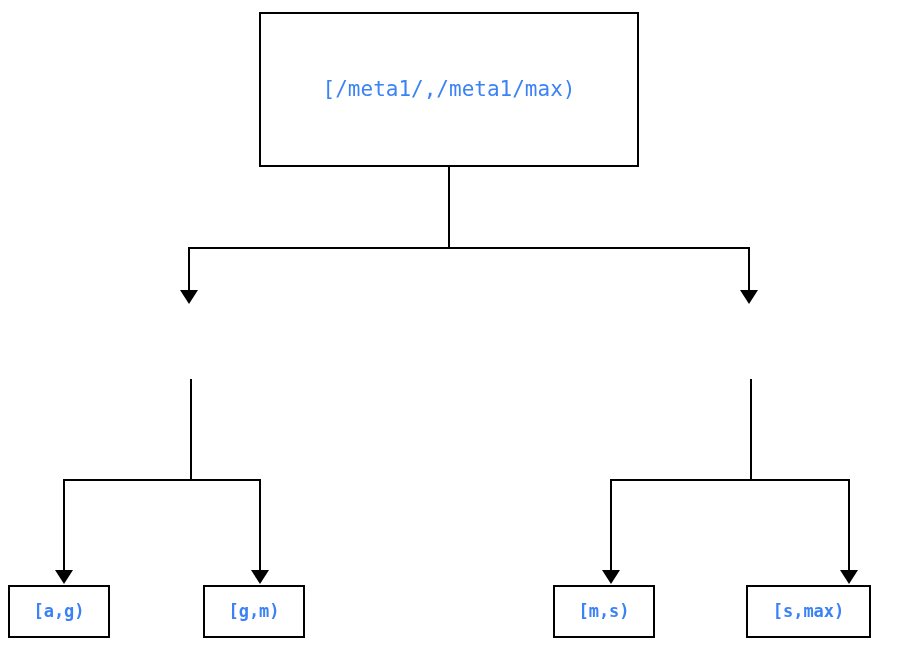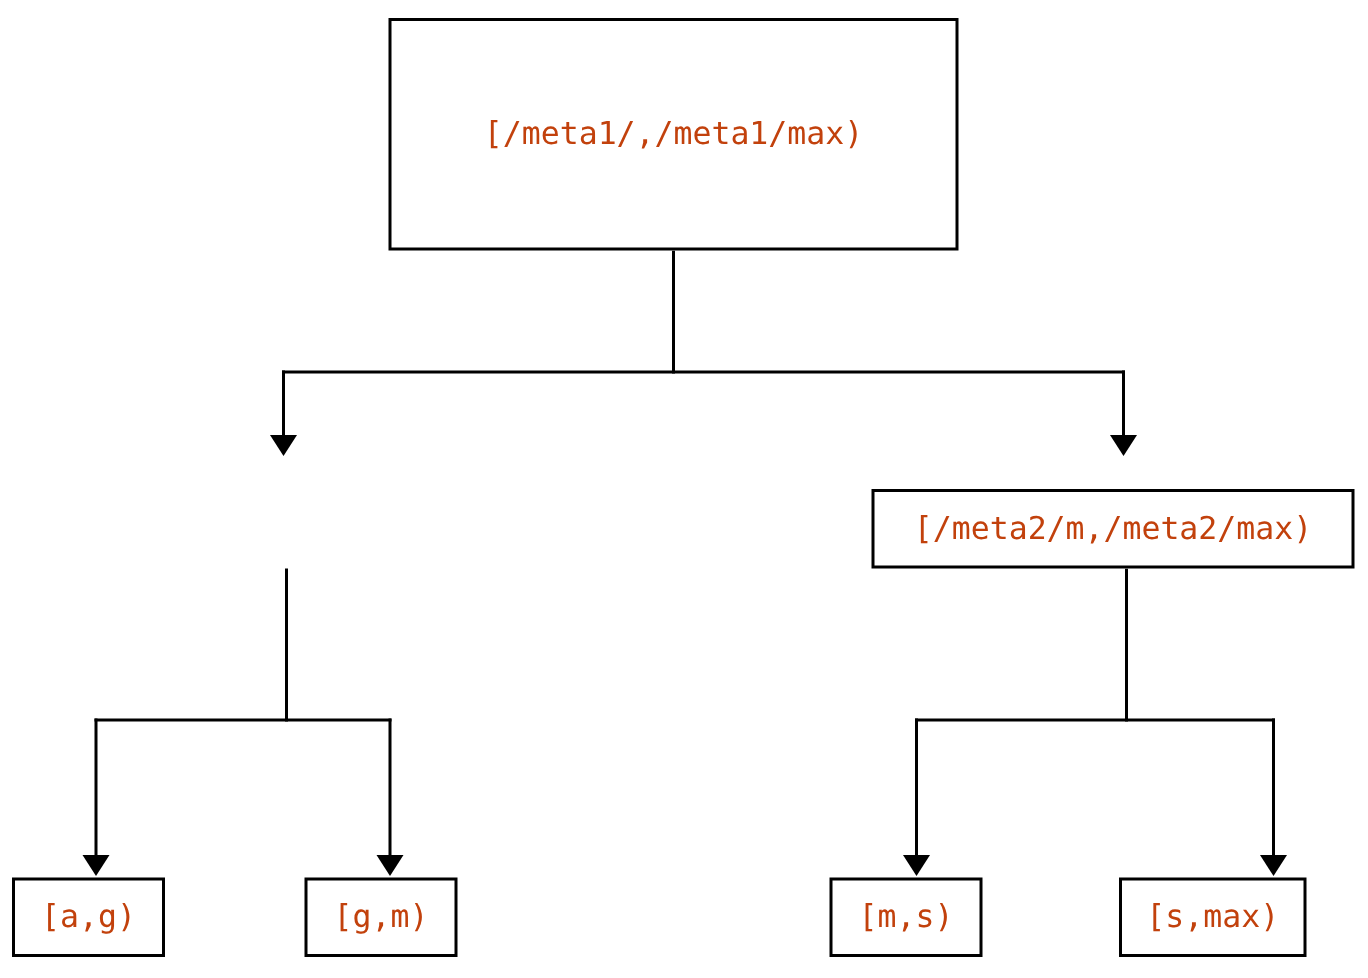--- a/index.html
+++ b/index.html
@@ -21,21 +21,21 @@
     position: absolute;
     box-sizing: border-box;
     border: 2px solid #000000;
     background: #ffffff;
     display: flex;
     align-items: center;
     z-index: 2;
   }
   .node-label {
     font-family: "DejaVu Sans Mono", "Liberation Mono", monospace;
-    color: #c2410c;
+    color: #3b82f6;
     white-space: pre;
     line-height: 1;
   }
   
   #node-root {
     left: 259px;
     top: 12px;
     width: 380px;
     height: 155px;
     justify-content: center;
@@ -59,21 +59,21 @@
   }
   #node-meta2-low .node-label,
   #node-meta2-high .node-label { font-size: 21px; }
 
   
   .leaf-box {
     top: 585px;
     height: 53px;
     justify-content: center;
   }
-  .leaf-box .node-label { font-size: 21px; }
+  .leaf-box .node-label { font-size: 17px; font-weight: bold; }
   #node-leaf-ag   { left: 8px;   width: 102px; }
   #node-leaf-gm   { left: 203px; width: 102px; }
   #node-leaf-ms   { left: 553px; width: 102px; }
   #node-leaf-smax { left: 746px; width: 125px; }
 
   
   .conn-v {
     position: absolute;
     width: 2px;
     background: #000000;
@@ -104,23 +104,20 @@
     <span class="node-label">[/meta1/,/meta1/max)</span>
   </div>
 
   <div class="conn-v" id="conn-root-stem" style="left:448px; top:167px; height:82px;"></div>
   <div class="conn-h" id="conn-root-bar" style="left:188px; top:247px; width:562px;"></div>
   <div class="conn-v" id="conn-root-drop-left" style="left:188px; top:247px; height:44px;"></div>
   <div class="conn-v" id="conn-root-drop-right" style="left:748px; top:247px; height:44px;"></div>
   <div class="arrow-head" id="arrow-to-meta2-low" style="left:180px; top:290px;"></div>
   <div class="arrow-head" id="arrow-to-meta2-high" style="left:740px; top:290px;"></div>
 
-  <div class="node-box" id="node-meta2-high">
-    <span class="node-label">[/meta2/m,/meta2/max)</span>
-  </div>
 
   <div class="conn-v" id="conn-left-stem" style="left:190px; top:379px; height:102px;"></div>
   <div class="conn-h" id="conn-left-bar" style="left:63px; top:479px; width:198px;"></div>
   <div class="conn-v" id="conn-left-drop-ag" style="left:63px; top:479px; height:92px;"></div>
   <div class="conn-v" id="conn-left-drop-gm" style="left:259px; top:479px; height:92px;"></div>
   <div class="arrow-head" id="arrow-to-ag" style="left:55px; top:570px;"></div>
   <div class="arrow-head" id="arrow-to-gm" style="left:251px; top:570px;"></div>
 
   <div class="conn-v" id="conn-right-stem" style="left:750px; top:379px; height:102px;"></div>
   <div class="conn-h" id="conn-right-bar" style="left:610px; top:479px; width:240px;"></div>

